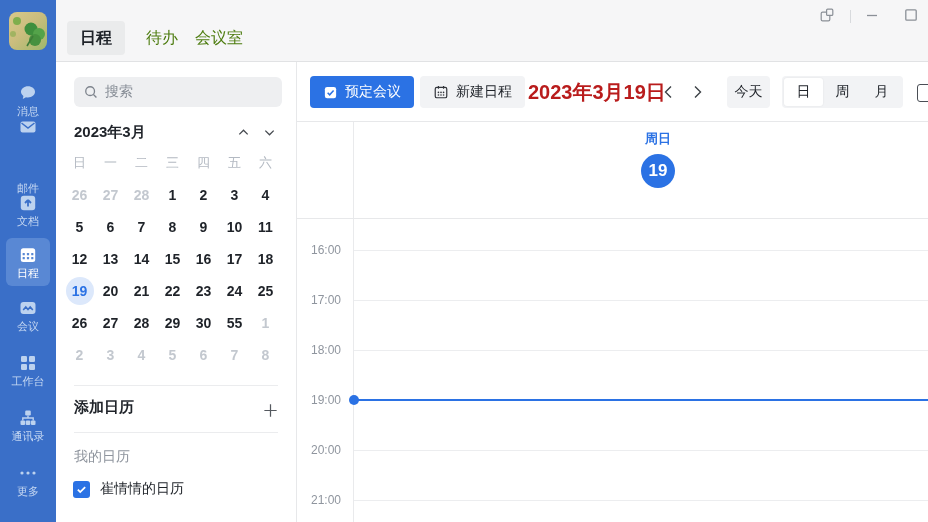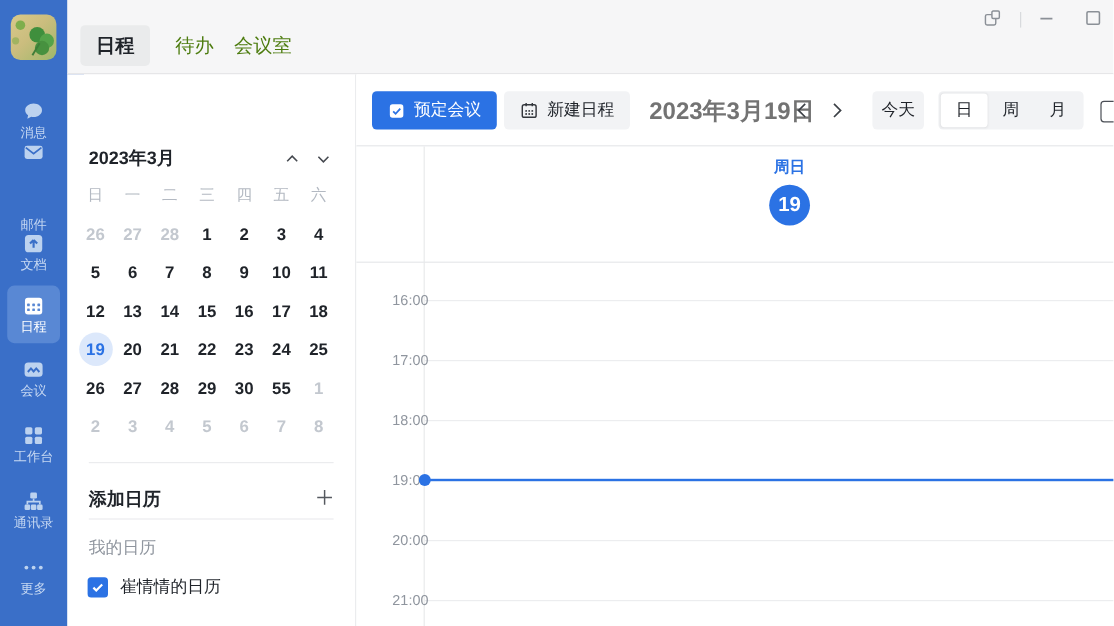--- a/index.html
+++ b/index.html
@@ -40,38 +40,38 @@
   .mon-nav { width:26px; height:22px; display:flex; align-items:center; justify-content:center; cursor:pointer; }
   #minical { left:8px; top:85px; width:217px; }
   .cal-row { display:flex; }
   .cal-cell { width:31px; height:32px; display:flex; align-items:center; justify-content:center;
     font-size:14px; font-weight:600; color:#1f2329; cursor:pointer; }
   .cal-cell.hdr { color:#b3b9c2; font-weight:400; font-size:13px; cursor:default; }
   .cal-cell.dim { color:#c3c8cf; }
   .cal-cell.sel span { width:28px; height:28px; border-radius:50%; background:#dce8fb;
     color:var(--accent); display:flex; align-items:center; justify-content:center; }
   .hdiv { left:18px; width:204px; height:1px; background:#ebecee; }
-  #addrow { left:18px; top:336px; width:208px; height:28px; display:flex; align-items:flex-end; }
+  #addrow { left:18px; top:336px; width:208px; height:28px; display:flex; align-items:flex-start; }
   #addlabel { flex:1; font-size:15px; font-weight:bold; color:#1f2329; }
   #addbtn { width:24px; height:24px; display:flex; align-items:center; justify-content:center; cursor:pointer; }
   #mycal-label { left:18px; top:386px; font-size:14px; color:#8f959e; }
   #calitem { left:17px; top:416px; width:208px; height:22px; display:flex; align-items:center; gap:10px; cursor:pointer; }
   #calcheck { width:17px; height:17px; border-radius:3px; background:var(--accent);
     display:flex; align-items:center; justify-content:center; }
   #calitem .lbl { font-size:14px; color:#1f2329; }
 
   
   #main { left:297px; top:62px; width:631px; height:460px; background:#fff; }
   #maintoolbar { left:0; top:0; width:631px; height:60px; border-bottom:1px solid #e7e8ea; background:#fff; }
   .tb-btn { top:14px; height:32px; border-radius:4px; display:flex; align-items:center;
     padding:0 13px; gap:7px; font-size:14px; cursor:pointer; border:none; }
   #btn-book { left:13px; background:var(--accent); color:#fff; }
   #btn-new { left:123px; background:#f2f3f5; color:#1f2329; }
-  #date-title { left:244px; top:0; height:60px; display:flex; align-items:center;
-    font-size:20px; font-weight:bold; color:#737373; }
+  #date-title { left:231px; top:0; height:60px; display:flex; align-items:center;
+    font-size:20px; font-weight:bold; color:#b91c1c; }
   .nav-chev { top:21px; width:20px; height:18px; display:flex; align-items:center;
     justify-content:center; cursor:pointer; }
   #btn-today { left:430px; top:14px; width:43px; height:32px; background:#f2f3f5;
     border-radius:4px; display:flex; align-items:center; justify-content:center;
     font-size:14px; color:#1f2329; cursor:pointer; }
   #viewseg { left:485px; top:14px; height:32px; background:#f2f3f5; border-radius:4px;
     display:flex; align-items:center; padding:0 2px; }
   .seg { width:39px; height:28px; display:flex; align-items:center; justify-content:center;
     font-size:14px; color:#1f2329; border-radius:3px; cursor:pointer; }
   .seg.active { background:#fff; box-shadow:0 0 2px rgba(0,0,0,.08); }
@@ -79,21 +79,21 @@
     border-radius:3px; cursor:pointer; }
 
   #dayname { left:311px; top:68px; width:100px; text-align:center; font-size:13px;
     font-weight:bold; color:var(--accent); }
   #daycircle { left:344px; top:92px; width:34px; height:34px; border-radius:50%;
     background:var(--accent); color:#fff; font-size:17px; font-weight:bold;
     display:flex; align-items:center; justify-content:center; cursor:pointer; }
   #grid-top { left:0; top:156px; width:631px; height:1px; background:#e7e8ea; }
   #gutterline { left:56px; top:60px; width:1px; height:400px; background:#e9eaec; }
   .hourline { left:57px; width:574px; height:1px; background:#ecedef; }
-  .hourlabel { left:16px; width:44px; text-align:right; font-size:12px; color:#8f959e; }
+  .hourlabel { left:0; width:44px; text-align:right; font-size:12px; color:#8f959e; }
   #nowline { left:57px; top:337px; width:574px; height:2px; background:var(--accent); }
   #nowdot { left:52px; top:333px; width:10px; height:10px; border-radius:50%; background:var(--accent); }
 </style>
 </head>
 <body>
 
 <div id="stage">
 
   <div id="siderail" class="abs">
     <div id="avatar" class="abs">
@@ -211,20 +211,27 @@
         </svg>
     </div>
     <div class="winctl abs" style="left:847px;">
       <svg width="14" height="14" viewBox="0 0 14 14">
           <rect x="1.8" y="1.8" width="10.4" height="10.4" rx="1" fill="none" stroke="#8b9097" stroke-width="1.3"></rect>
         </svg>
     </div>
   </div>
 
   <div id="leftpanel" class="abs">
+    <div id="searchbox" class="abs">
+      <svg width="14" height="14" viewBox="0 0 16 16">
+          <circle cx="7" cy="7" r="5" fill="none" stroke="#7d838c" stroke-width="1.5"></circle>
+          <path d="M10.8 10.8L14.2 14.2" stroke="#7d838c" stroke-width="1.5"></path>
+        </svg>
+      <span>搜索</span>
+    </div>
 
     <div id="monthrow" class="abs">
       <span id="monthlabel">2023年3月</span>
       <span class="mon-nav">
         <svg width="13" height="13" viewBox="0 0 14 14">
             <path d="M2.5 9L7 4.5 11.5 9" fill="none" stroke="#45494f" stroke-width="1.4"></path>
           </svg>
       </span>
       <span class="mon-nav">
         <svg width="13" height="13" viewBox="0 0 14 14">

